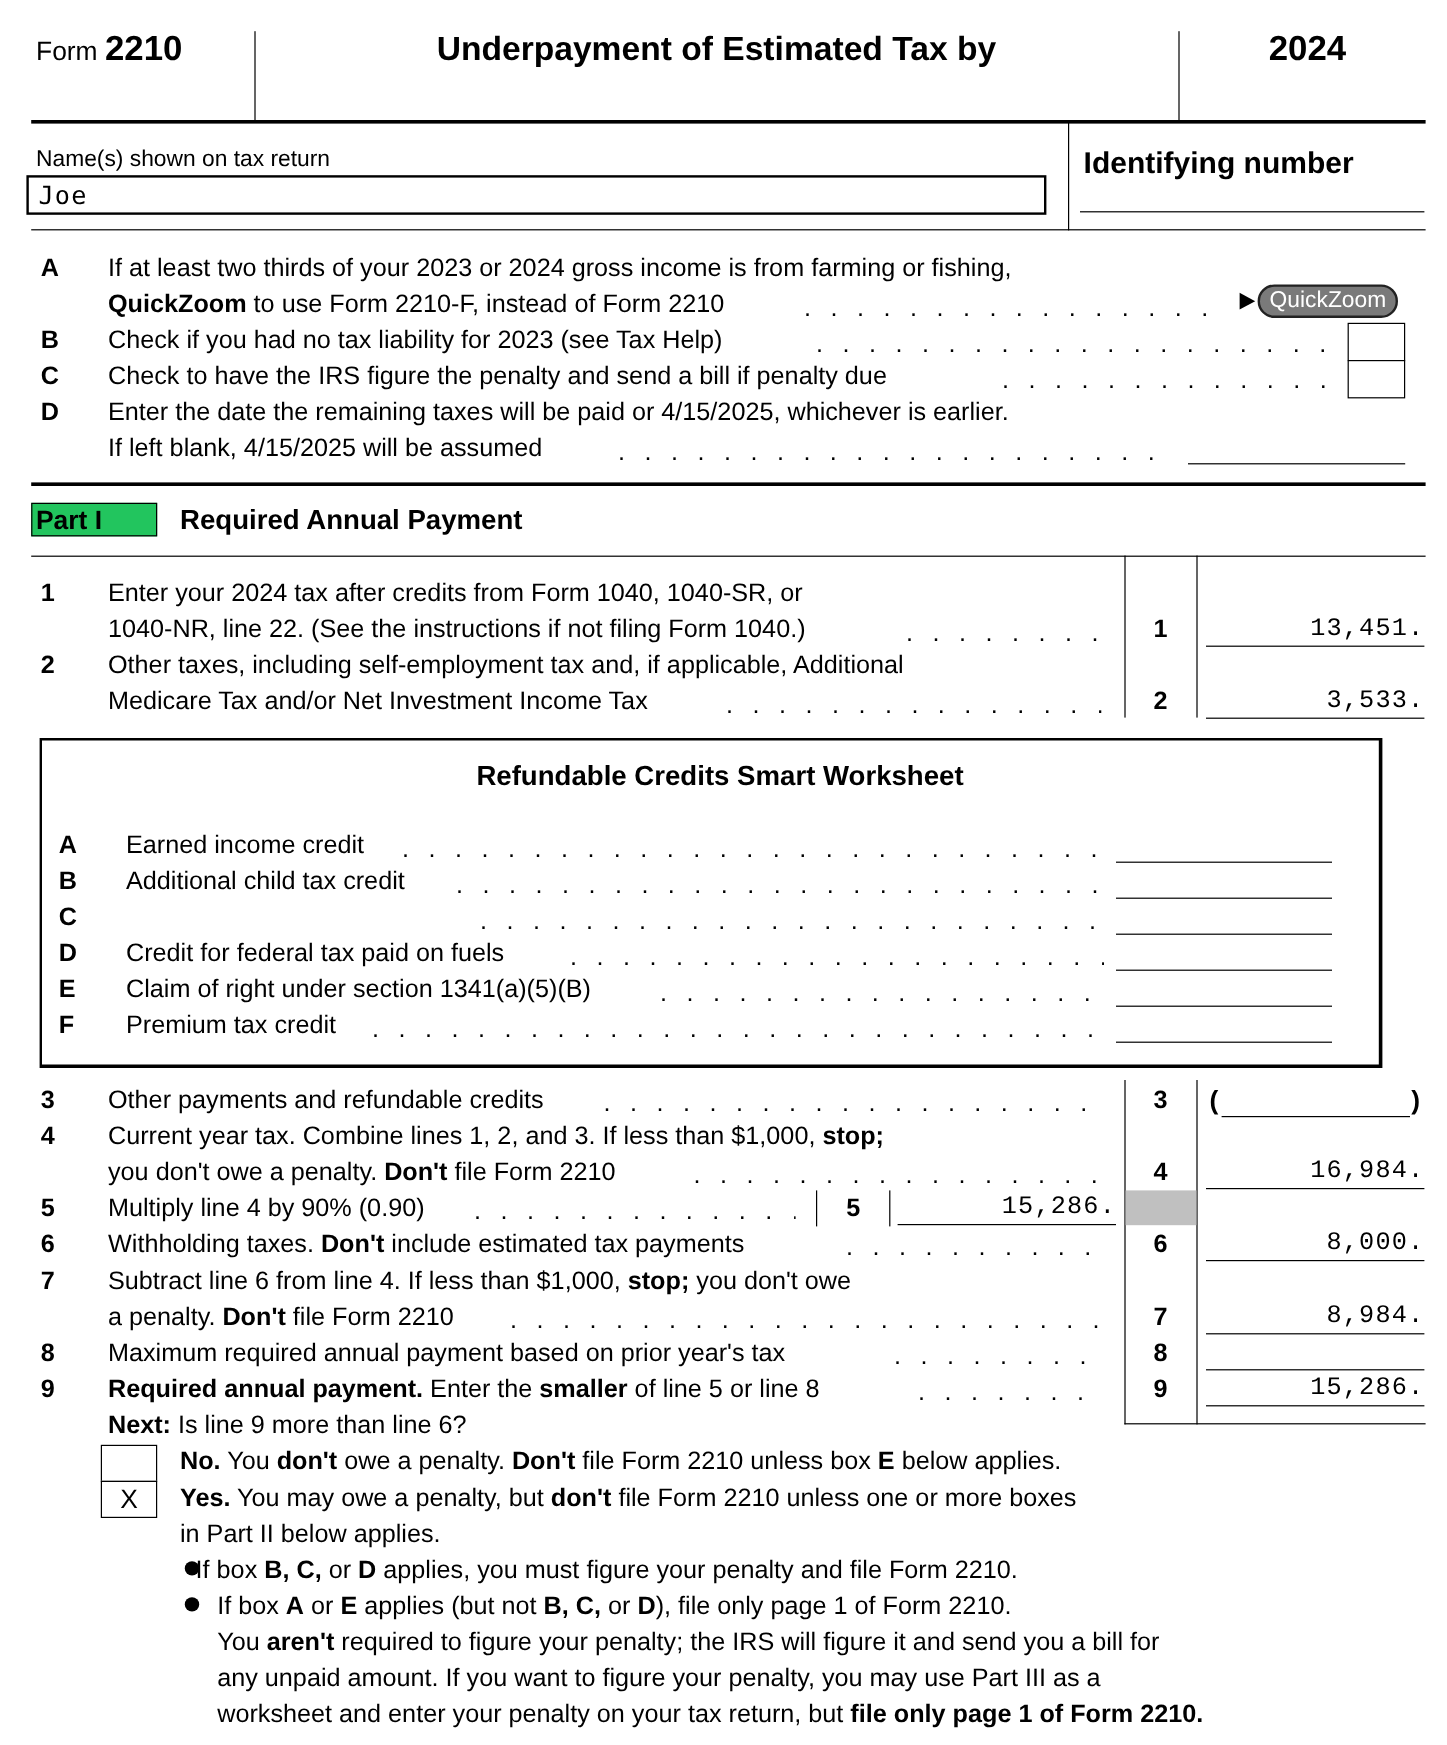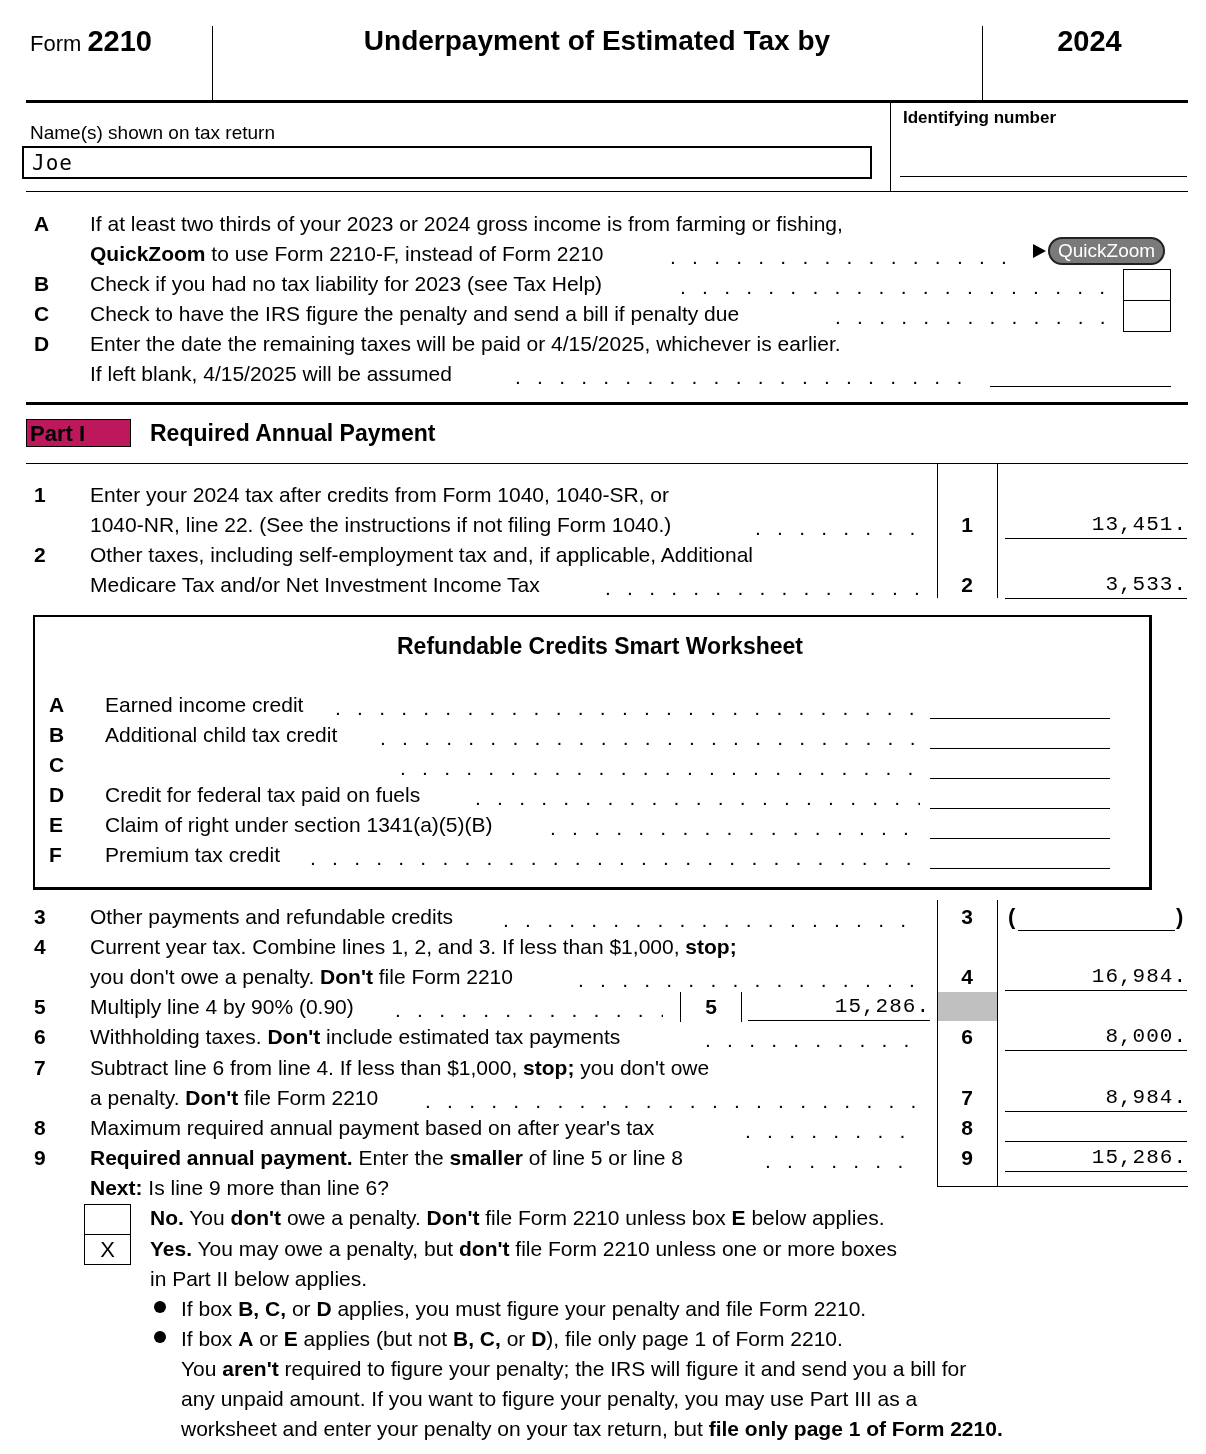--- a/index.html
+++ b/index.html
@@ -29,21 +29,21 @@
 </div>
 <div class="vline" style="left:982px;top:26px;height:75px;"></div>
 <div class="abs b" style="left:982px;width:215px;top:26px;text-align:center;font-size:29px;line-height:30px;">2024</div>
 <div class="hline" style="left:26px;width:1162px;top:100px;height:3px;"></div>
 
 <div class="abs" style="left:30px;top:122px;font-size:19px;">Name(s) shown on tax return</div>
 <div class="abs" style="left:22px;top:146px;width:846px;height:29px;border:2px solid #000;">
   <span class="mono" style="position:absolute;left:8px;top:0;line-height:30px;letter-spacing:1px;">Joe</span>
 </div>
 <div class="vline" style="left:890px;top:102px;height:90px;"></div>
-<div class="abs b" style="left:903px;top:108px;font-size:17px;">Identifying number</div>
+<div class="abs b" style="left:903px;top:122px;font-size:25px;">Identifying number</div>
 <div class="abs" style="left:900px;top:148px;width:287px;height:28px;border-bottom:1px solid #000;">
   <span class="mono"></span>
 </div>
 <div class="hline" style="left:26px;width:1162px;top:191px;"></div>
 
 <div class="ln" style="left:34px;top:209px;">A</div>
 <div class="abs t" style="left:90px;top:209px;">If at least two thirds of your 2023 or 2024 gross income is from farming or fishing,</div>
 <div class="abs t" style="left:90px;top:239px;">
   <span class="b">QuickZoom</span><span> to use Form 2210-F, instead of Form 2210</span>
 </div>
@@ -67,21 +67,21 @@
 
 <div class="ln" style="left:34px;top:329px;">D</div>
 <div class="abs t" style="left:90px;top:329px;">Enter the date the remaining taxes will be paid or 4/15/2025, whichever is earlier.</div>
 <div class="abs t" style="left:90px;top:359px;">If left blank, 4/15/2025 will be assumed</div>
 <div class="dots" style="left:515px;width:465px;top:362px;">. . . . . . . . . . . . . . . . . . . . . . . . . . . . . . . . . . . . . . . . . . . .</div>
 <div class="abs" style="left:990px;top:358px;width:181px;height:28px;border-bottom:1px solid #000;">
   <span class="mono"></span>
 </div>
 <div class="hline" style="left:26px;width:1162px;top:402px;height:3px;"></div>
 
-<div class="abs b" style="left:26px;top:419px;width:100px;height:26px;background:#be185d;border:1px solid #000;font-size:22px;line-height:27px;padding-left:3px;">Part I</div>
+<div class="abs b" style="left:26px;top:419px;width:100px;height:26px;background:#22c55e;border:1px solid #000;font-size:22px;line-height:27px;padding-left:3px;">Part I</div>
 <div class="abs b" style="left:150px;top:418px;font-size:23px;line-height:30px;">Required Annual Payment</div>
 <div class="hline" style="left:26px;width:1162px;top:463px;"></div>
 
 <div class="vline" style="left:937px;top:463px;height:135px;"></div>
 <div class="vline" style="left:997px;top:463px;height:135px;"></div>
 
 <div class="ln" style="left:34px;top:480px;">1</div>
 <div class="abs t" style="left:90px;top:480px;">Enter your 2024 tax after credits from Form 1040, 1040-SR, or</div>
 <div class="abs t" style="left:90px;top:510px;">1040-NR, line 22. (See the instructions if not filing Form 1040.)</div>
 <div class="dots" style="left:755px;width:163px;top:513px;">. . . . . . . . . . . . . . .</div>
@@ -180,21 +180,21 @@
   <span>Subtract line 6 from line 4. If less than $1,000, </span><span class="b">stop;</span><span> you don't owe</span>
 </div>
 <div class="abs t" style="left:90px;top:1083px;">
   <span>a penalty. </span><span class="b">Don't</span><span> file Form 2210</span>
 </div>
 <div class="dots" style="left:425px;width:493px;top:1086px;">. . . . . . . . . . . . . . . . . . . . . . . . . . . . . . . . . . . . . . . . . .</div>
 <div class="ln" style="left:937px;width:60px;top:1083px;">7</div>
 <div class="amt" style="left:1005px;width:182px;top:1083px;">8,984.</div>
 
 <div class="ln" style="left:34px;top:1113px;">8</div>
-<div class="abs t" style="left:90px;top:1113px;">Maximum required annual payment based on after year's tax</div>
+<div class="abs t" style="left:90px;top:1113px;">Maximum required annual payment based on prior year's tax</div>
 <div class="dots" style="left:745px;width:173px;top:1116px;">. . . . . . . . . . . . . . .</div>
 <div class="ln" style="left:937px;width:60px;top:1113px;">8</div>
 <div class="amt" style="left:1005px;width:182px;top:1113px;"></div>
 
 <div class="ln" style="left:34px;top:1143px;">9</div>
 <div class="abs t" style="left:90px;top:1143px;">
   <span class="b">Required annual payment.</span><span> Enter the </span><span class="b">smaller</span><span> of line 5 or line 8</span>
 </div>
 <div class="dots" style="left:765px;width:153px;top:1146px;">. . . . . . . . . . . . . .</div>
 <div class="ln" style="left:937px;width:60px;top:1143px;">9</div>
@@ -212,21 +212,21 @@
 </div>
 <div class="chk" style="left:84px;top:1234px;width:45px;height:29px;text-align:center;">
   <span style="font-size:22px;line-height:29px;">X</span>
 </div>
 <div class="abs t" style="left:150px;top:1234px;">
   <span class="b">Yes.</span><span> You may owe a penalty, but </span><span class="b">don't</span><span> file Form 2210 unless one or more boxes</span>
 </div>
 <div class="abs t" style="left:150px;top:1264px;">in Part II below applies.</div>
 
 <div class="abs" style="left:154px;top:1301px;width:12px;height:12px;border-radius:50%;background:#000;"></div>
-<div class="abs t" style="left:181px;top:1294px;">
+<div class="abs t" style="left:163px;top:1294px;">
   <span>If box </span><span class="b">B, C,</span><span> or </span><span class="b">D</span><span> applies, you must figure your penalty and file Form 2210.</span>
 </div>
 <div class="abs" style="left:154px;top:1331px;width:12px;height:12px;border-radius:50%;background:#000;"></div>
 <div class="abs t" style="left:181px;top:1324px;">
   <span>If box </span><span class="b">A</span><span> or </span><span class="b">E</span><span> applies (but not </span><span class="b">B, C,</span><span> or </span><span class="b">D</span><span>), file only page 1 of Form 2210.</span>
 </div>
 <div class="abs t" style="left:181px;top:1354px;">
   <span>You </span><span class="b">aren't</span><span> required to figure your penalty; the IRS will figure it and send you a bill for</span>
 </div>
 <div class="abs t" style="left:181px;top:1384px;">any unpaid amount. If you want to figure your penalty, you may use Part III as a</div>

